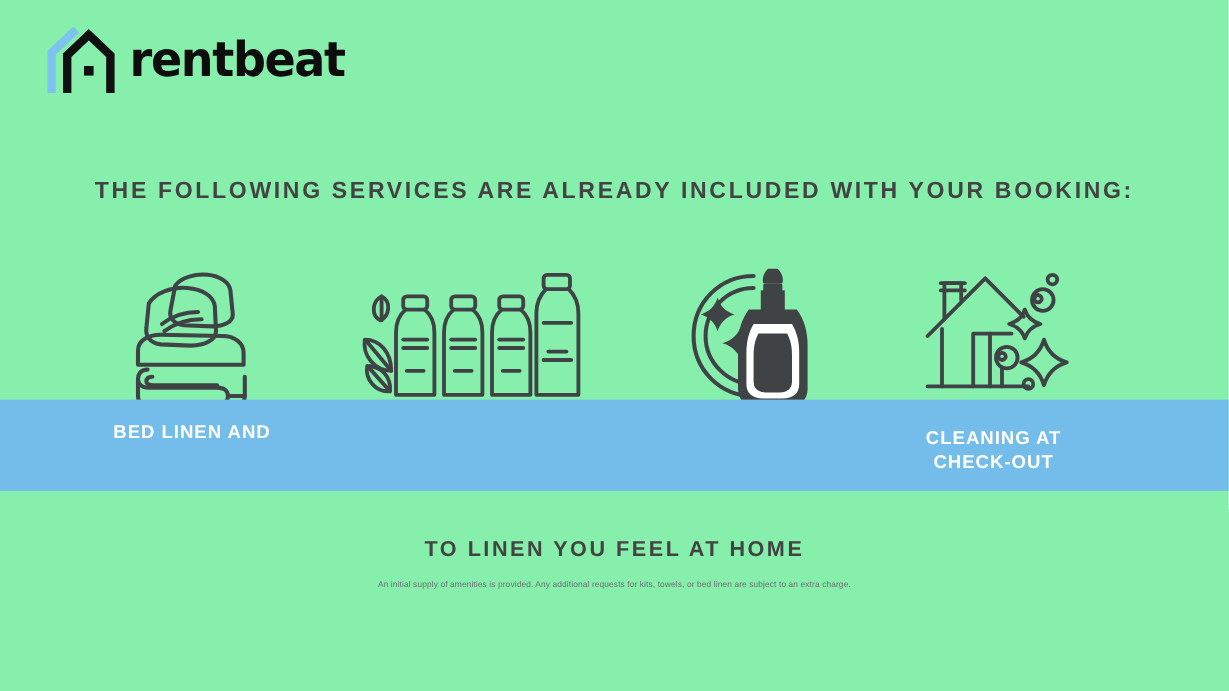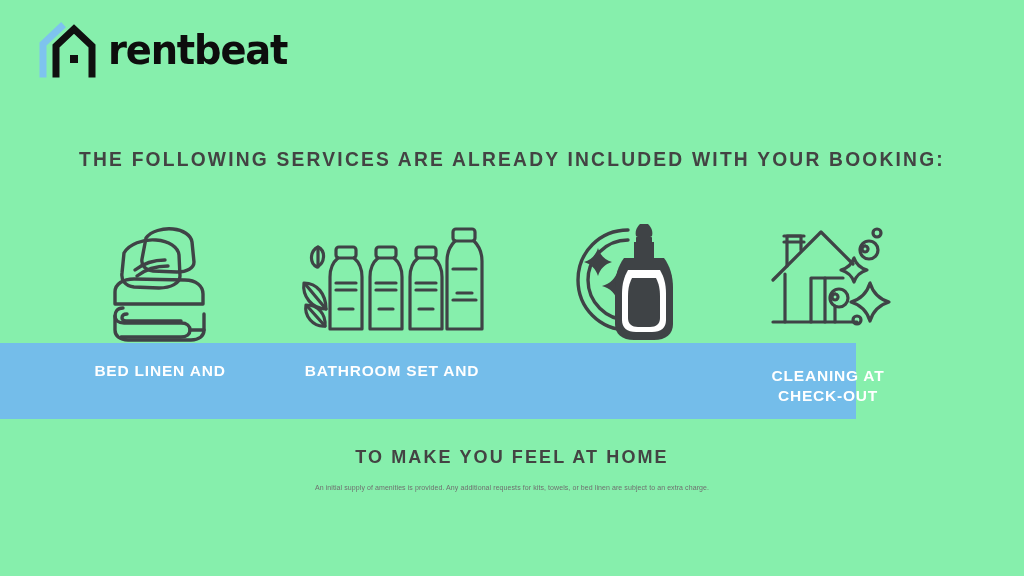--- a/index.html
+++ b/index.html
@@ -77,22 +77,22 @@
 
   .cell-1 { left: 65px; }
   .cell-2 { left: 297px; }
   .cell-3 { left: 532px; }
   .cell-4 { left: 733px; }
 
   
   .band {
     position: absolute;
     left: 0;
-    top: 343px;
-    width: 856px;
+    top: 333px;
+    width: 1024px;
     height: 76px;
     background: #74bdea;
     text-decoration: underline;
   }
   .band-label {
     position: absolute;
     top: 14px;
     width: 230px;
     text-align: center;
     color: #ffffff;
@@ -260,28 +260,27 @@
     </div>
   </div>
 
   <div class="band">
 
     <div class="band-label lab-1">
       <div>BED LINEN AND</div>
     </div>
 
     <div class="band-label lab-2">
-      <div>BATHROOM SET AND</div>
     </div>
 
     <div class="band-label lab-3">
     </div>
 
     <div class="band-label lab-4">
       <div>CLEANING AT</div>
       <div>CHECK-OUT</div>
     </div>
   </div>
 
-  <div class="footer-title">TO MAKE YOU FEEL AT HOME</div>
+  <div class="footer-title">TO LINEN YOU FEEL AT HOME</div>
   <div class="footer-note">An initial supply of amenities is provided. Any additional requests for kits, towels, or bed linen are subject to an extra charge.</div>
 
 </div>
 
 </body></html>

